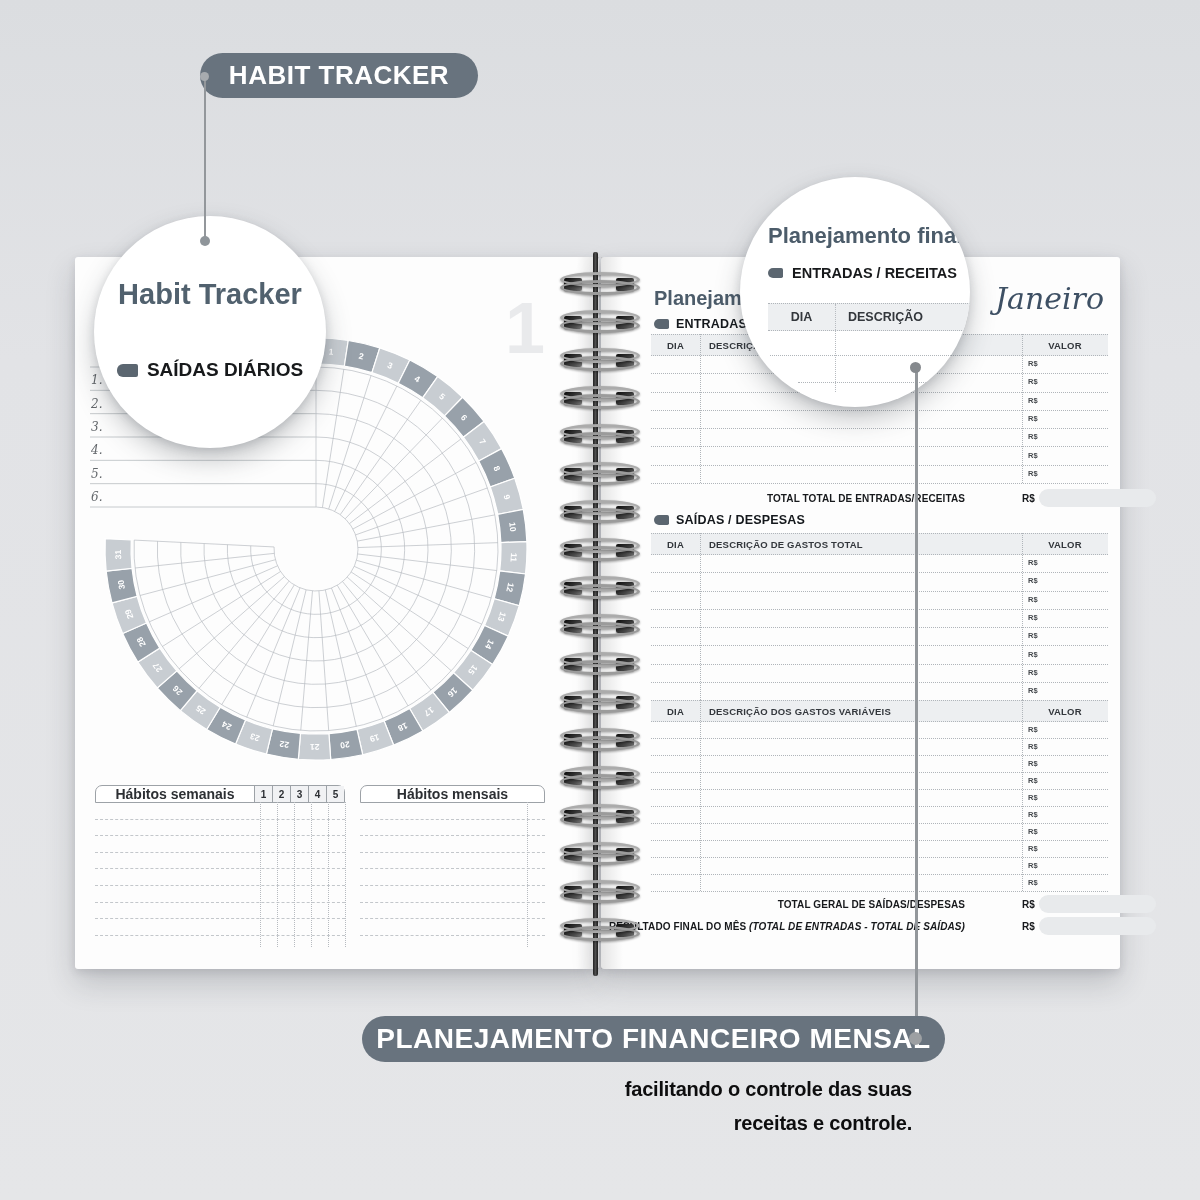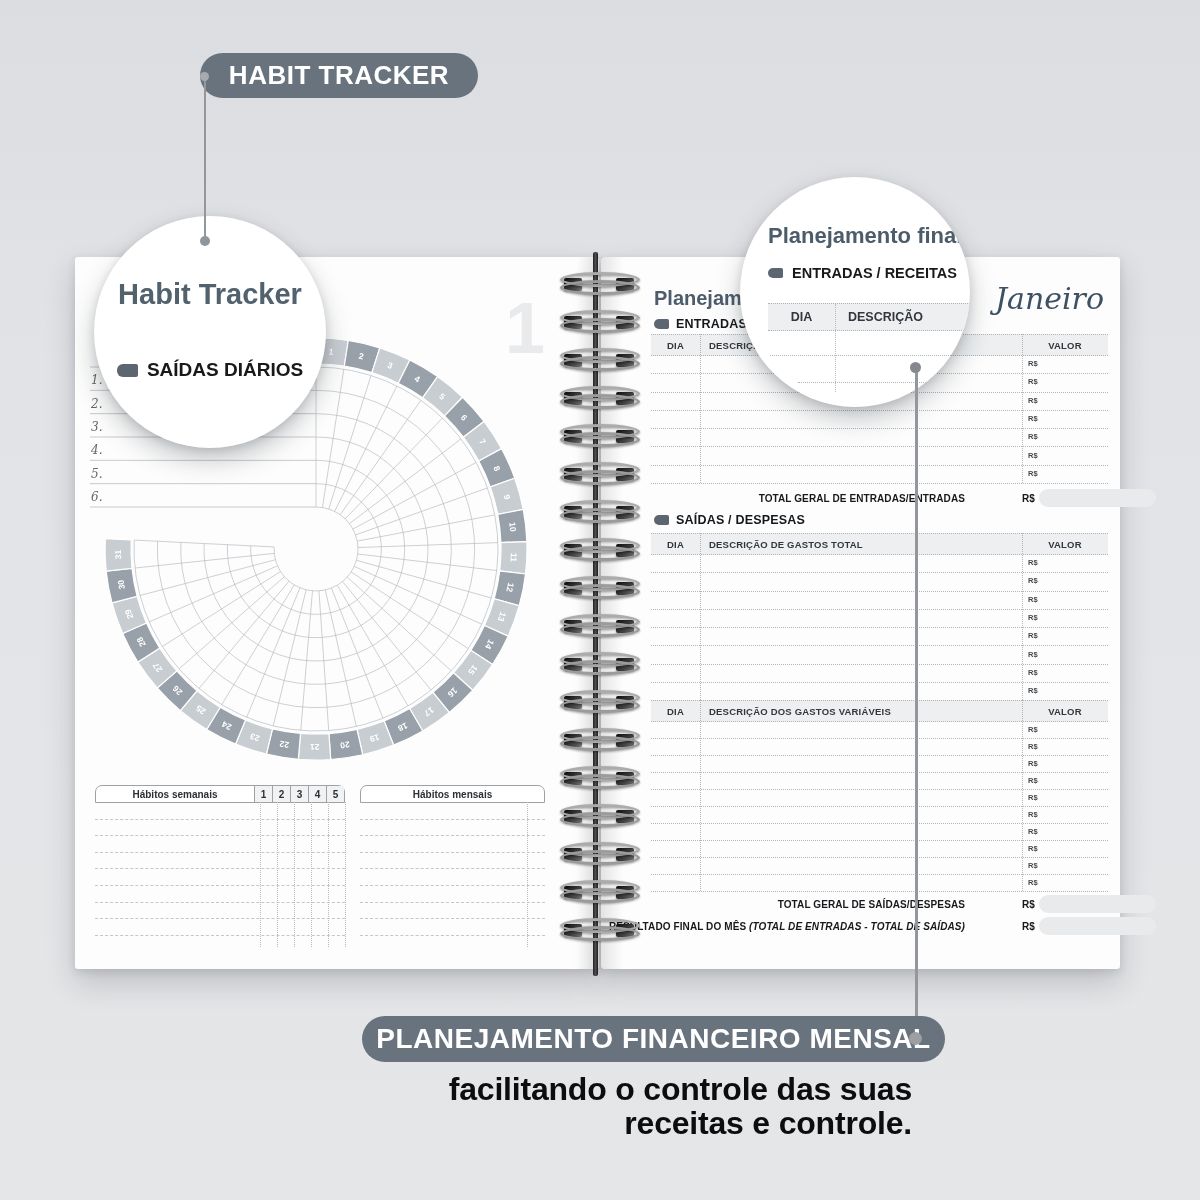--- a/index.html
+++ b/index.html
@@ -23,21 +23,21 @@
   .spineShadeR{position:absolute;top:0;bottom:0;left:0;width:22px;
     background:linear-gradient(270deg,rgba(0,0,0,0) 0%,rgba(0,0,0,.10) 100%);}
 
   .pagenum{position:absolute;font-size:72px;font-weight:bold;color:#e9eaec;}
 
   
   .htable{position:absolute;}
   .hhead{position:absolute;left:0;right:0;top:0;height:16px;background:#fff;
     border:1px solid #9da2a7;border-radius:7px 7px 0 0;display:flex;}
   .htitle{flex:1;display:flex;align-items:center;justify-content:center;
-    font-size:10px;font-weight:bold;color:#2c2f33;}
+    font-size:14px;font-weight:bold;color:#2c2f33;}
   .hcol{width:17px;border-left:1px solid #9da2a7;display:flex;align-items:center;justify-content:center;
     font-size:10px;font-weight:bold;color:#2c2f33;background:#f1f2f4;}
   .hrow{position:absolute;left:0;right:0;height:16.6px;border-bottom:1px dashed #c3c7cb;}
   .vdot{position:absolute;width:0;border-left:1px dotted #b7bbc0;}
 
   
   .rp-title{position:absolute;font-size:20px;font-weight:600;color:#4c5c6a;white-space:nowrap;}
   .rp-month{position:absolute;font-family:"DejaVu Serif",serif;font-style:italic;
     font-size:30px;color:#3e5064;}
   .sec{position:absolute;display:flex;align-items:center;gap:7px;}
@@ -286,21 +286,21 @@
           <span class="rs">R$</span>
         </div>
         <div class="frow" style="top: 130.8px; height: 18.3px;">
           <span class="rs">R$</span>
         </div>
         <div class="fvd" style="left: 49px;"></div>
         <div class="fvd" style="left: 371px;"></div>
       </div>
 
     <div class="totrow" style="left:50px;top:232px;width:457px;">
-      <span class="tlabel">TOTAL GERAL DE ENTRADAS/ENTRADAS</span>
+      <span class="tlabel">TOTAL TOTAL DE ENTRADAS/RECEITAS</span>
       <span class="trs">R$</span>
       <span class="tpill"></span>
     </div>
 
     <div class="sec" style="left:53px;top:256px;">
       <span class="tag big"></span>
       <span class="lbl">SAÍDAS / DESPESAS</span>
     </div>
     <div class="ftable" id="t-fixos" style="left: 50px; top: 276px; height: 167.4px;">
         <div class="fhead">
@@ -529,17 +529,17 @@
   <div class="vline" style="left:204px;top:77px;width:2px;height:163px;"></div>
   <div class="dot" style="left:200px;top:72px;width:9px;height:9px;background:#a7abaf;"></div>
   <div class="dot" style="left:200px;top:236px;width:10px;height:10px;background:#8f959a;"></div>
 
   <div class="vline" style="left:915px;top:368px;width:2.5px;height:670px;"></div>
   <div class="dot" style="left:910px;top:362px;width:11px;height:11px;background:#85898d;"></div>
   <div class="pill" style="left:362px;top:1016px;width:583px;height:46px;font-size:28px;">
     <span>PLANEJAMENTO FINANCEIRO MENSAL</span>
   </div>
   <div class="dot" style="left:909px;top:1032px;width:13px;height:13px;background:#9da0a3;"></div>
-  <div class="cap" style="right:288px;top:1072px;text-align:right;font-size:32px;">
+  <div class="cap" style="right:288px;top:1072px;text-align:right;font-size:20px;">
     <div>facilitando o controle das suas</div>
     <div>receitas e controle.</div>
   </div>
 </div>
 
 </body></html>

